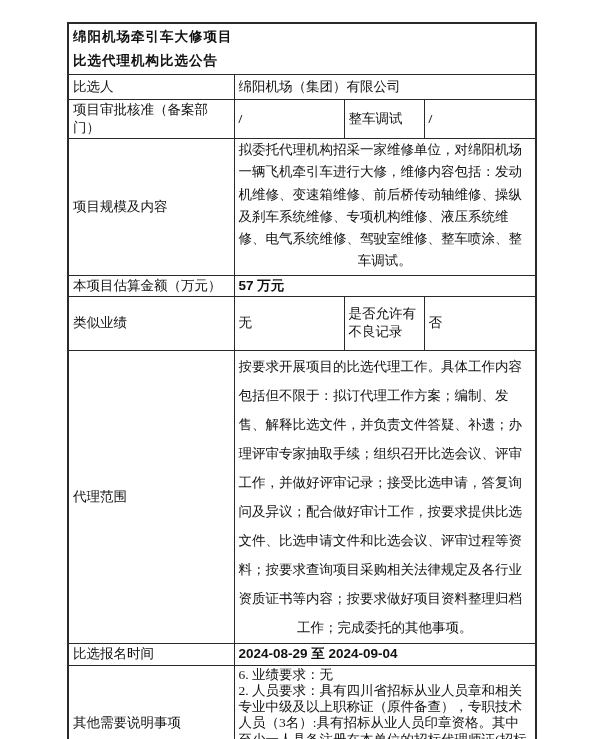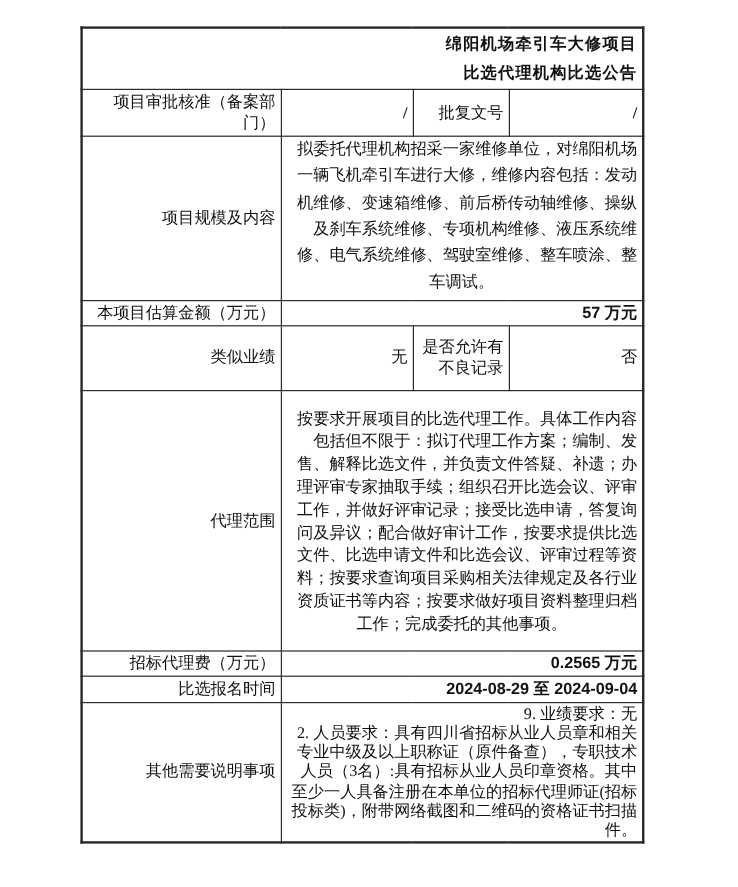--- a/index.html
+++ b/index.html
@@ -21,41 +21,41 @@
     position: absolute;
     left: 67px;
     top: 22px;
     width: 468px;
     border-collapse: collapse;
     table-layout: fixed;
     border: 2px solid #2a2a2a;
   }
   table.announcement td {
     border: 1px solid #2a2a2a;
-    text-align: right;
+    text-align: left;
     vertical-align: middle;
     font-size: 13.5px;
     padding: 1px 4px;
     overflow: hidden;
   }
   .title-cell {
     font-weight: bold;
     font-size: 18px;
     line-height: 24px;
     letter-spacing: 1px;
   }
   .label-cell { font-size: 13px; }
   .label-tight { font-size: 12.3px; letter-spacing: 0; font-family: Liberation Serif, serif; }
   .justify-cell {
     text-align: justify;
     text-align-last: center;
     padding: 2px 7px;
   }
   .scope-cell { line-height: 22.3px; font-size: 13.5px; font-family: Liberation Mono, monospace; }
-  .agency-cell { line-height: 19px; font-size: 13.5px; }
+  .agency-cell { line-height: 29px; font-size: 13.5px; }
   .num {
     font-family: "Liberation Sans", "DejaVu Sans", sans-serif;
     font-weight: 700;
     font-size: 12.8px;
   }
   .notes-cell {
     text-align: left;
     vertical-align: top;
     font-size: 12.6px;
     line-height: 16.2px;
@@ -76,25 +76,29 @@
     </colgroup>
 
     <tbody>
         <tr style="height:50px">
       <td colspan="4" class="title-cell">
         <div>绵阳机场牵引车大修项目</div>
         <div>比选代理机构比选公告</div>
       </td>
     </tr>
 
+    <tr style="height:25px">
+      <td class="label-cell">比选人</td>
+      <td colspan="3">绵阳机场（集团）有限公司</td>
+    </tr>
 
     <tr style="height:35px">
       <td class="label-cell label-tight">项目审批核准（备案部门）</td>
       <td style="font-weight:bold">/</td>
-      <td class="label-cell">批复文号</td>
+      <td class="label-cell">整车调试</td>
       <td style="font-weight:bold">/</td>
     </tr>
 
 
     <tr style="height:112px">
       <td class="label-cell">项目规模及内容</td>
       <td colspan="3" class="justify-cell scope-cell">拟委托代理机构招采一家维修单位，对绵阳机场一辆飞机牵引车进行大修，维修内容包括：发动机维修、变速箱维修、前后桥传动轴维修、操纵及刹车系统维修、专项机构维修、液压系统维修、电气系统维修、驾驶室维修、整车喷涂、整车调试。</td>
     </tr>
 
     <tr style="height:20px">
@@ -107,33 +111,29 @@
       <td>无</td>
       <td class="label-cell wrap2">是否允许有不良记录</td>
       <td>否</td>
     </tr>
 
     <tr style="height:217px">
       <td class="label-cell">代理范围</td>
       <td colspan="3" class="justify-cell agency-cell">按要求开展项目的比选代理工作。具体工作内容包括但不限于：拟订代理工作方案；编制、发售、解释比选文件，并负责文件答疑、补遗；办理评审专家抽取手续；组织召开比选会议、评审工作，并做好评审记录；接受比选申请，答复询问及异议；配合做好审计工作，按要求提供比选文件、比选申请文件和比选会议、评审过程等资料；按要求查询项目采购相关法律规定及各行业资质证书等内容；按要求做好项目资料整理归档工作；完成委托的其他事项。</td>
     </tr>
 
-    <tr style="height:21px">
-      <td class="label-cell">招标代理费（万元）</td>
-      <td colspan="3" class="num">0.2565 万元</td>
-    </tr>
 
 
     <tr style="height:22px">
       <td class="label-cell">比选报名时间</td>
       <td colspan="3" class="num">2024-08-29 至 2024-09-04</td>
     </tr>
 
     <tr style="height:98px">
       <td class="label-cell">其他需要说明事项</td>
       <td colspan="3" class="notes-cell">
-        <div>9. 业绩要求：无</div>
+        <div>6. 业绩要求：无</div>
         <div>2. 人员要求：具有四川省招标从业人员章和相关专业中级及以上职称证（原件备查），专职技术人员（3名）:具有招标从业人员印章资格。其中至少一人具备注册在本单位的招标代理师证(招标投标类)，附带网络截图和二维码的资格证书扫描件。</div>
       </td>
     </tr>
   </tbody>
     </table>
 </div>
 
 </body></html>

